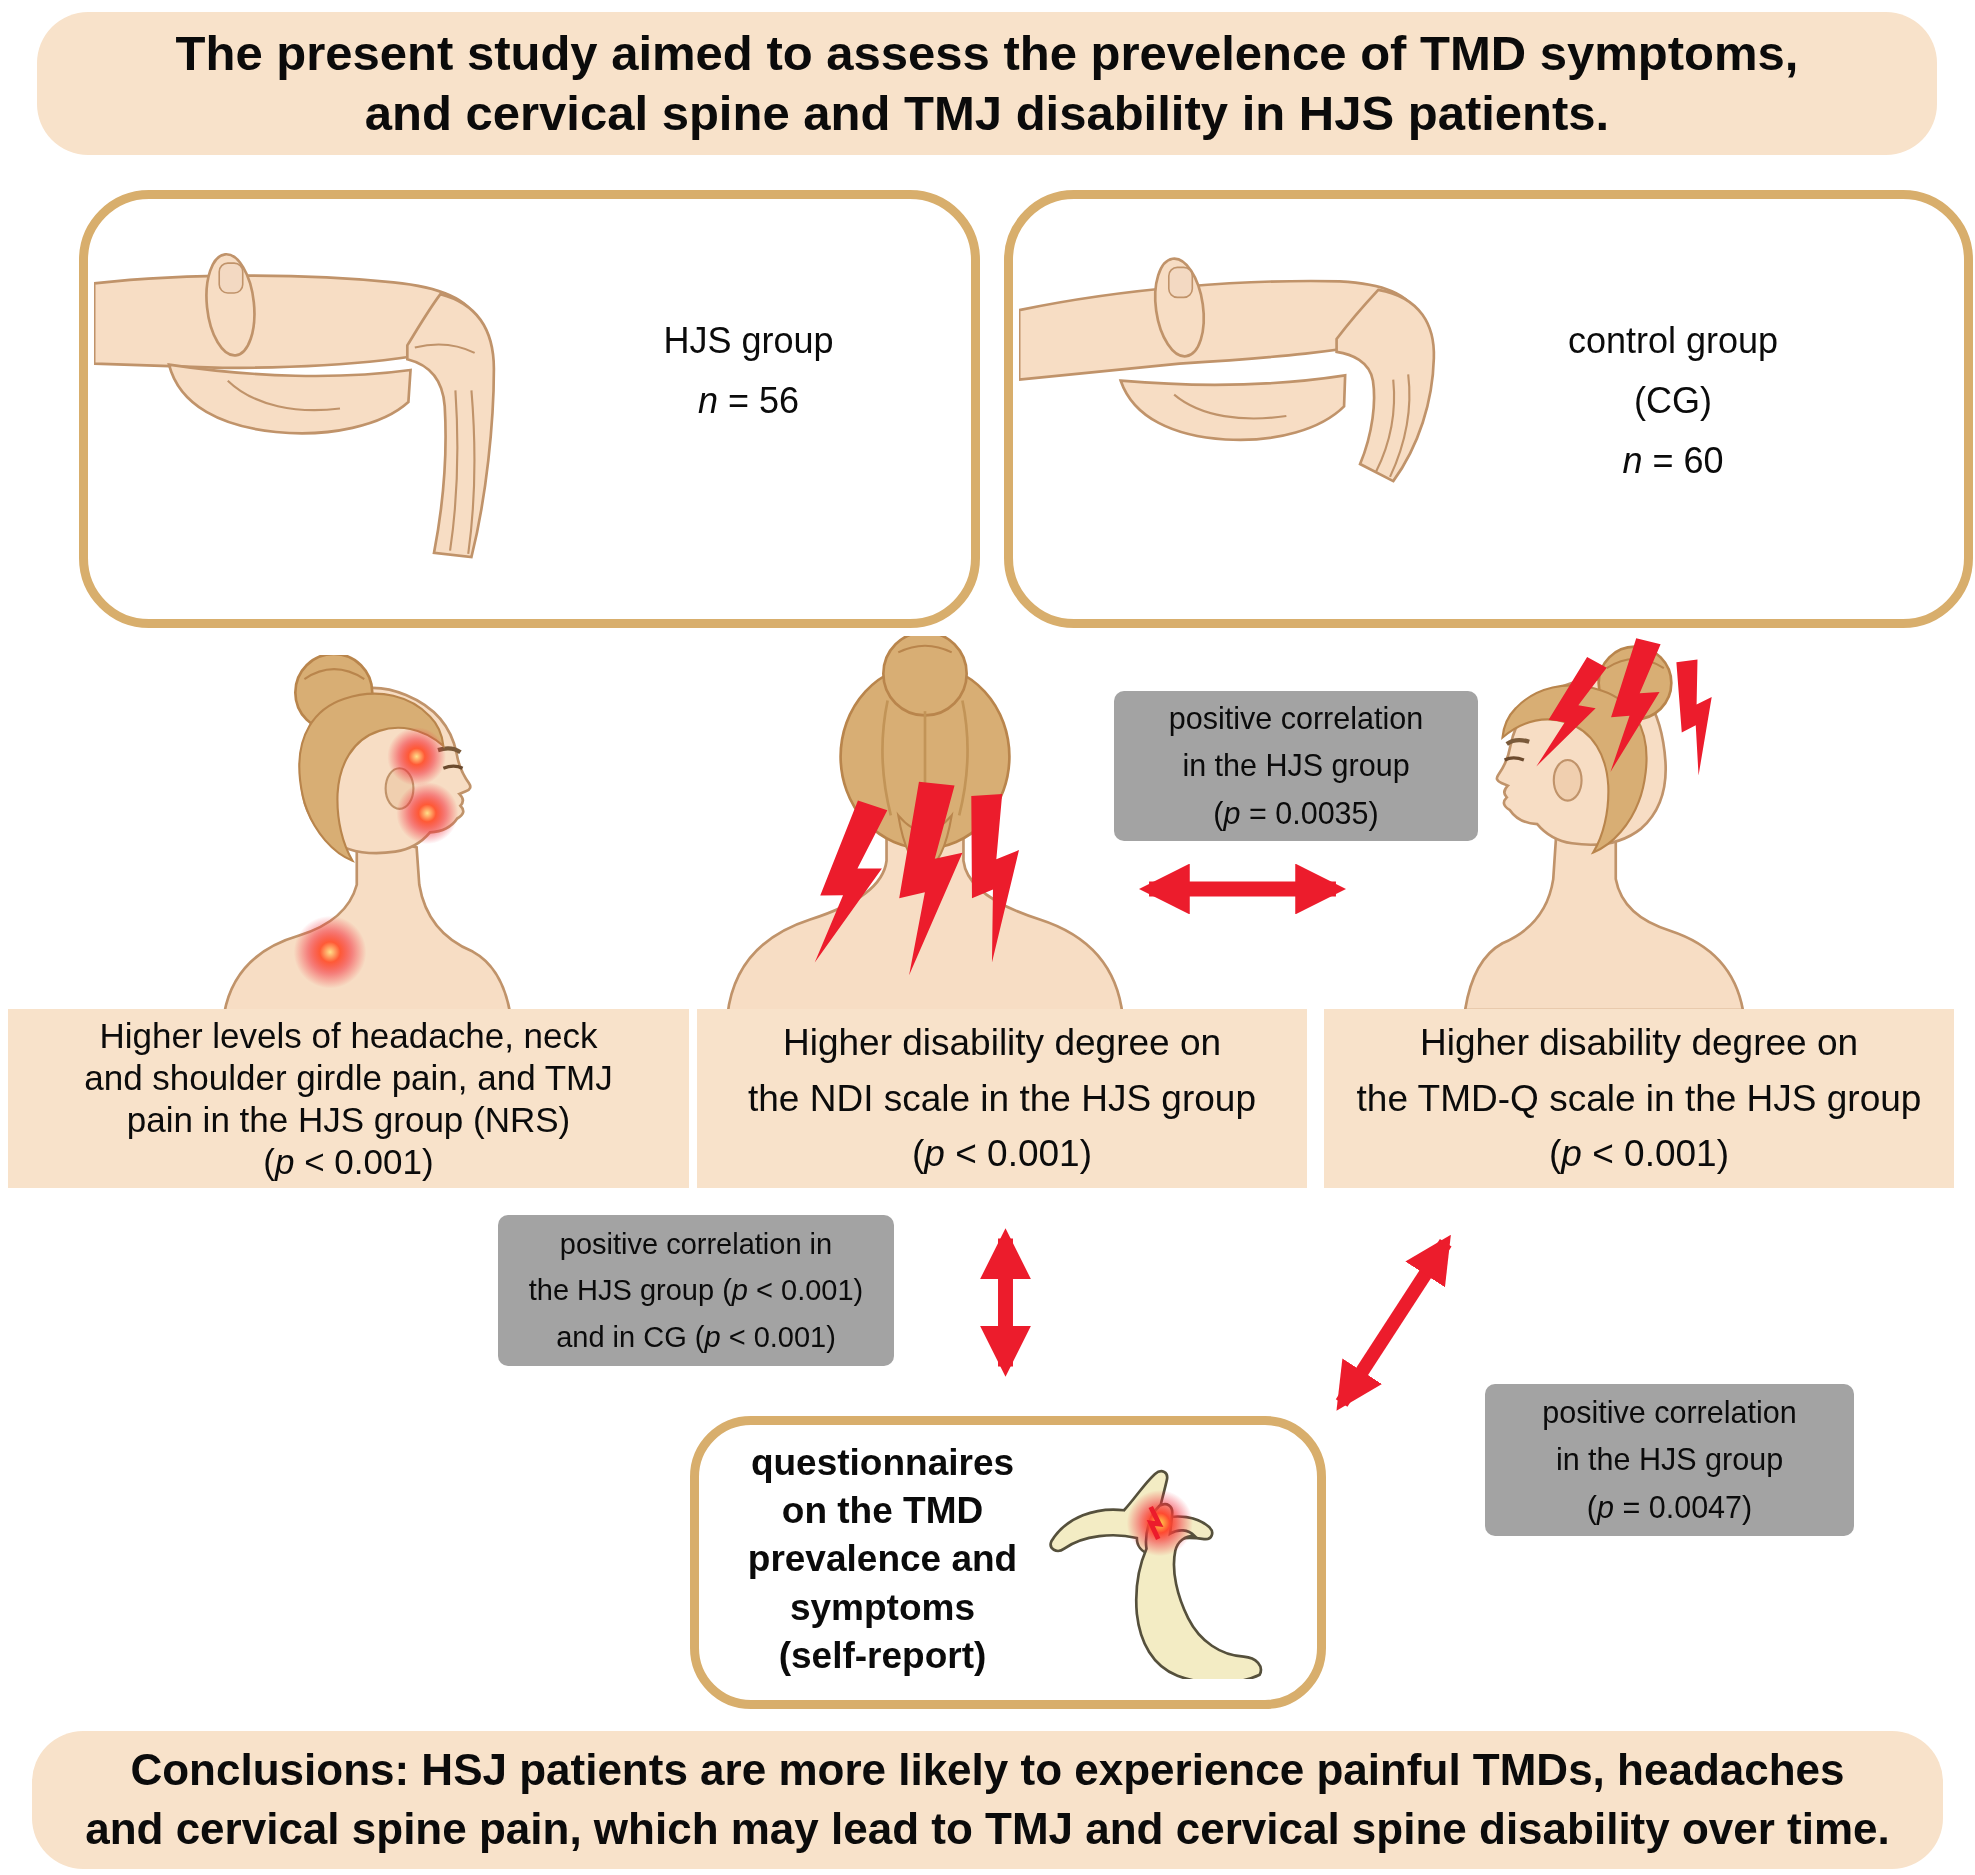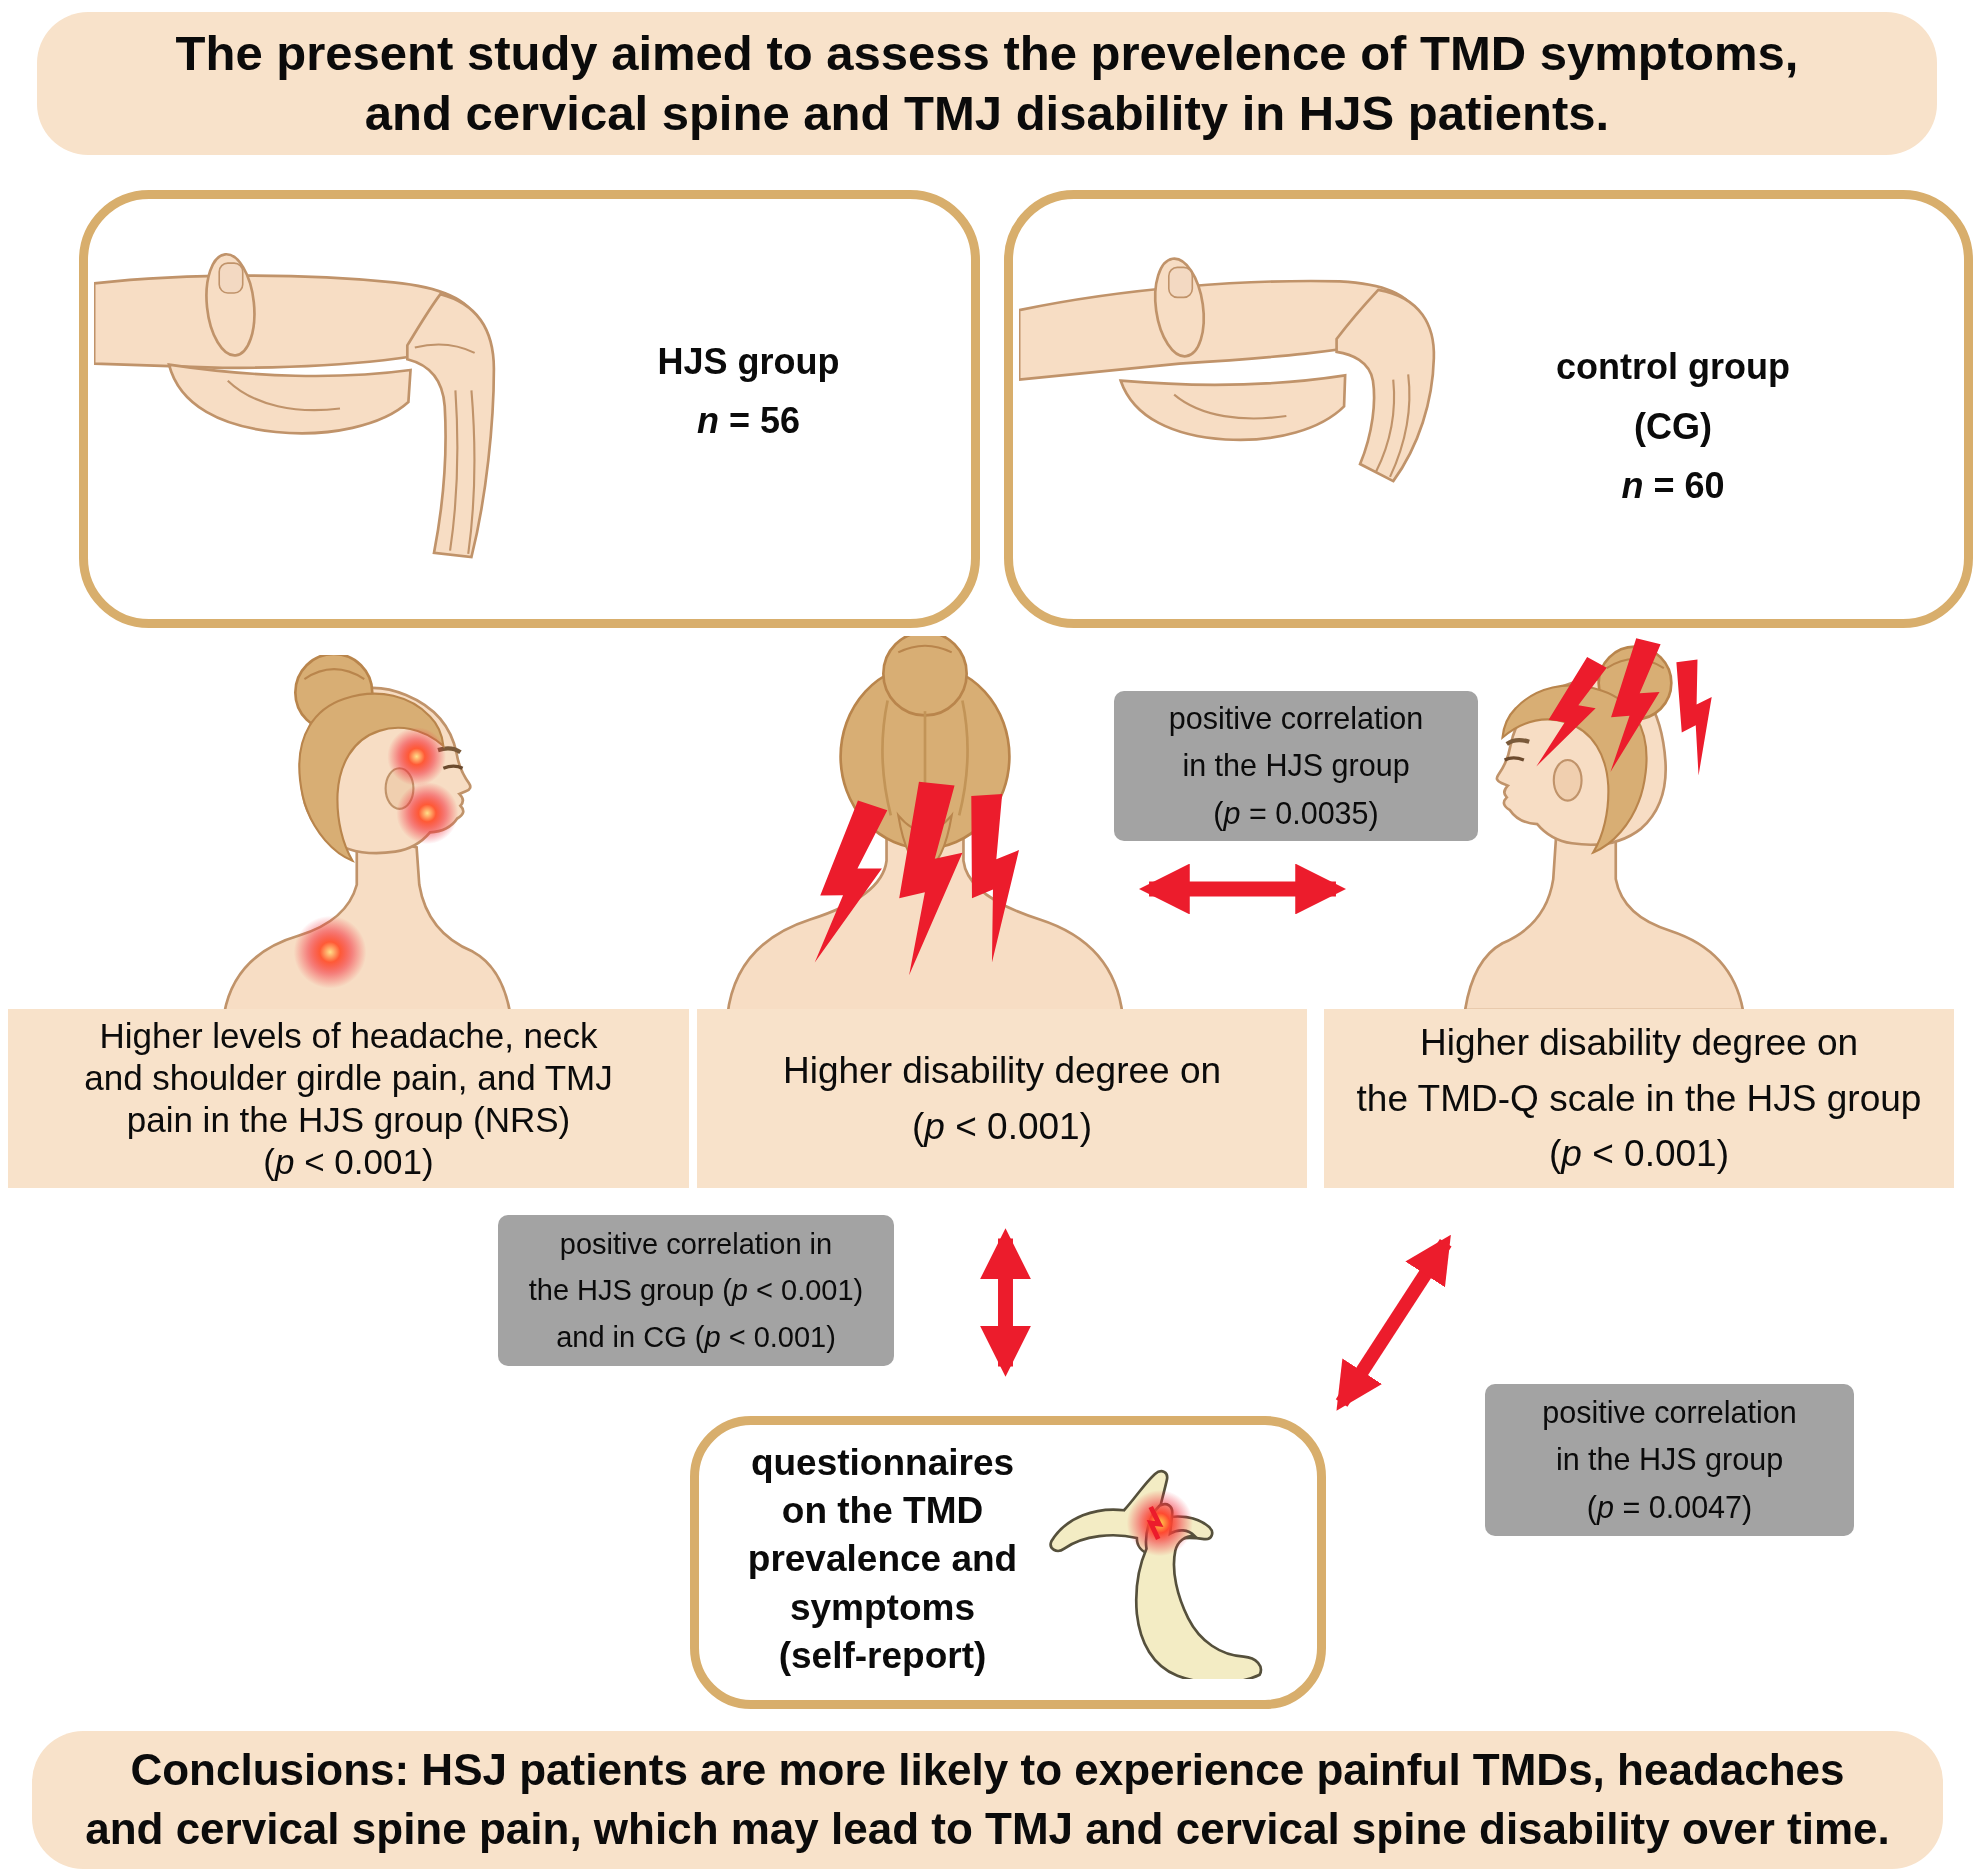--- a/index.html
+++ b/index.html
@@ -10,21 +10,21 @@
   .line{white-space:nowrap;}
   .it{font-style:italic;}
   
   .banner{background:#F8E2CA;border-radius:51px;font-weight:700;}
   .banner-top{left:37px;top:11.8px;width:1900px;height:143px;font-size:49px;line-height:1.24;}
   .banner-bottom{left:32px;top:1731px;width:1911px;height:138px;font-size:44px;line-height:1.34;}
   
   .groupbox{background:#fff;border:9.6px solid #D8AE6C;border-radius:70px;}
   .gb-left{left:79px;top:190px;width:883px;height:420px;}
   .gb-right{left:1004px;top:190px;width:951px;height:420px;}
-  .grouptext{font-size:36px;line-height:1.66;font-weight:700;justify-content:flex-end;}
+  .grouptext{font-size:36px;line-height:1.66;font-weight:400;}
   
   .peachbox{background:#F8E2CA;font-weight:400;}
   .pb-left{left:8px;top:1009px;width:681px;height:179px;font-size:35px;line-height:1.2;}
   .pb-mid{left:697px;top:1009px;width:610px;height:179px;font-size:37px;line-height:1.5;}
   .pb-right{left:1324px;top:1009px;width:630px;height:179px;font-size:37px;line-height:1.5;}
   
   .pinkbox{background:#a3a3a3;border-radius:10px;font-weight:400;}
   .pk-top{left:1114px;top:691px;width:364px;height:150px;font-size:30.5px;line-height:1.55;}
   .pk-left{left:498px;top:1215px;width:396px;height:151px;font-size:29px;line-height:1.6;}
   .pk-right{left:1485px;top:1384px;width:369px;height:152px;font-size:30.5px;line-height:1.55;}
@@ -170,20 +170,21 @@
 
   <div class="abs peachbox pb-left vbox">
     <div class="line">Higher levels of headache, neck</div>
     <div class="line">and shoulder girdle pain, and TMJ</div>
     <div class="line">pain in the HJS group (NRS)</div>
     <div class="line"><span>(</span><span class="it">p</span><span> &lt; 0.001)</span></div>
   </div>
 
   <div class="abs peachbox pb-mid vbox">
     <div class="line">Higher disability degree on</div>
+    <div class="line">the NDI scale in the HJS group</div>
     <div class="line"><span>(</span><span class="it">p</span><span> &lt; 0.001)</span></div>
   </div>
 
   <div class="abs peachbox pb-right vbox">
     <div class="line">Higher disability degree on</div>
     <div class="line">the TMD-Q scale in the HJS group</div>
     <div class="line"><span>(</span><span class="it">p</span><span> &lt; 0.001)</span></div>
   </div>
 
   <div class="abs pinkbox pk-left vbox">

